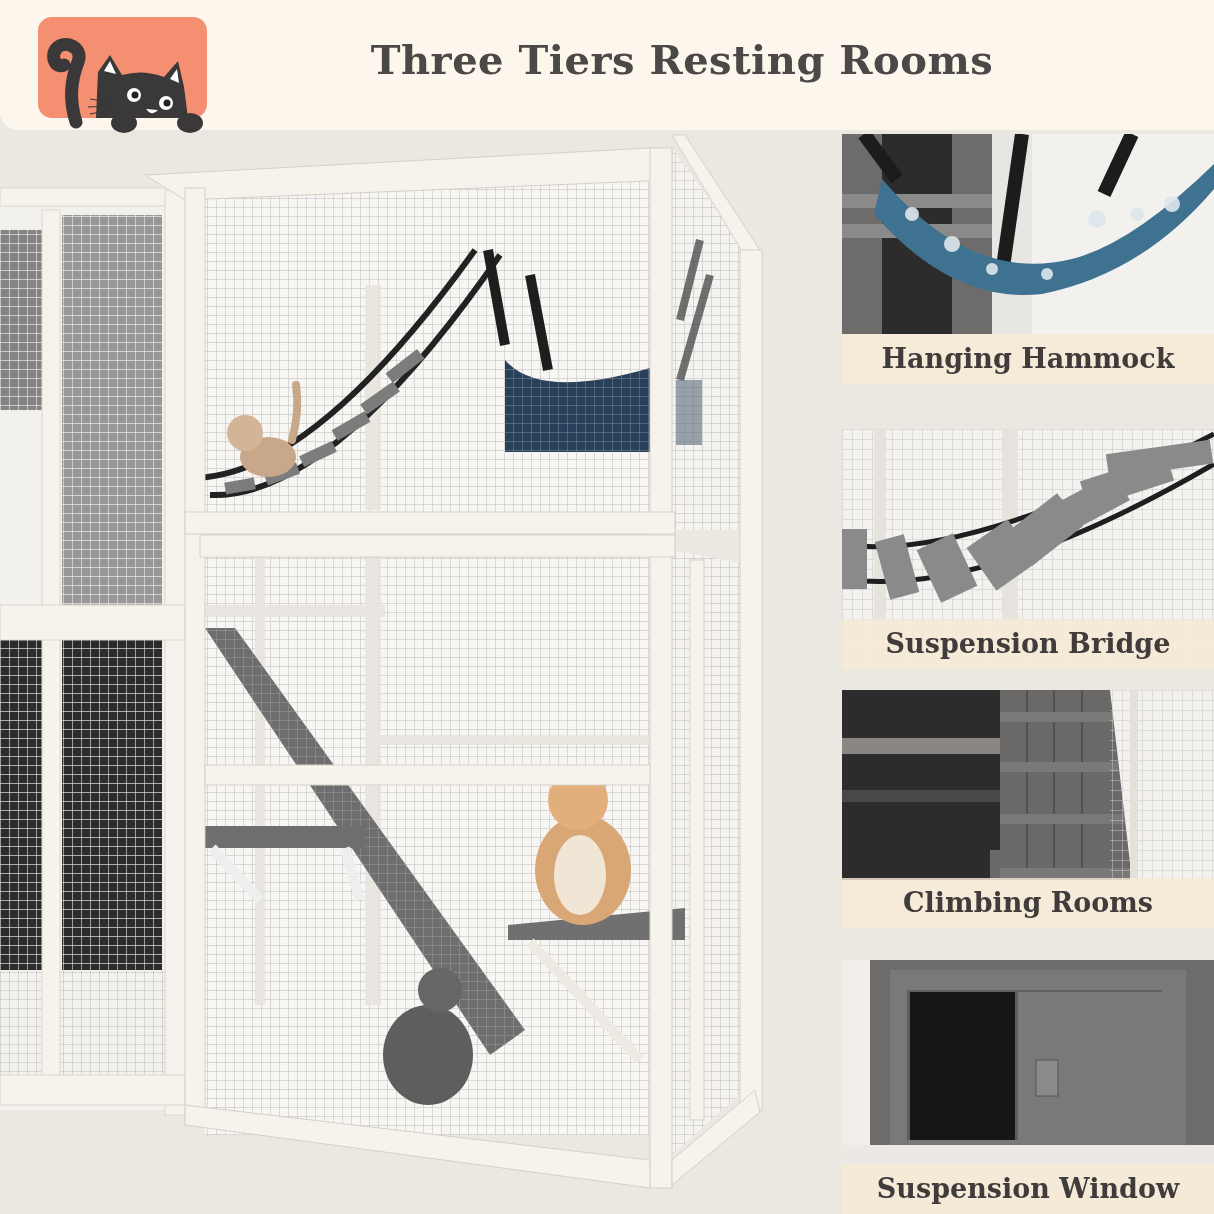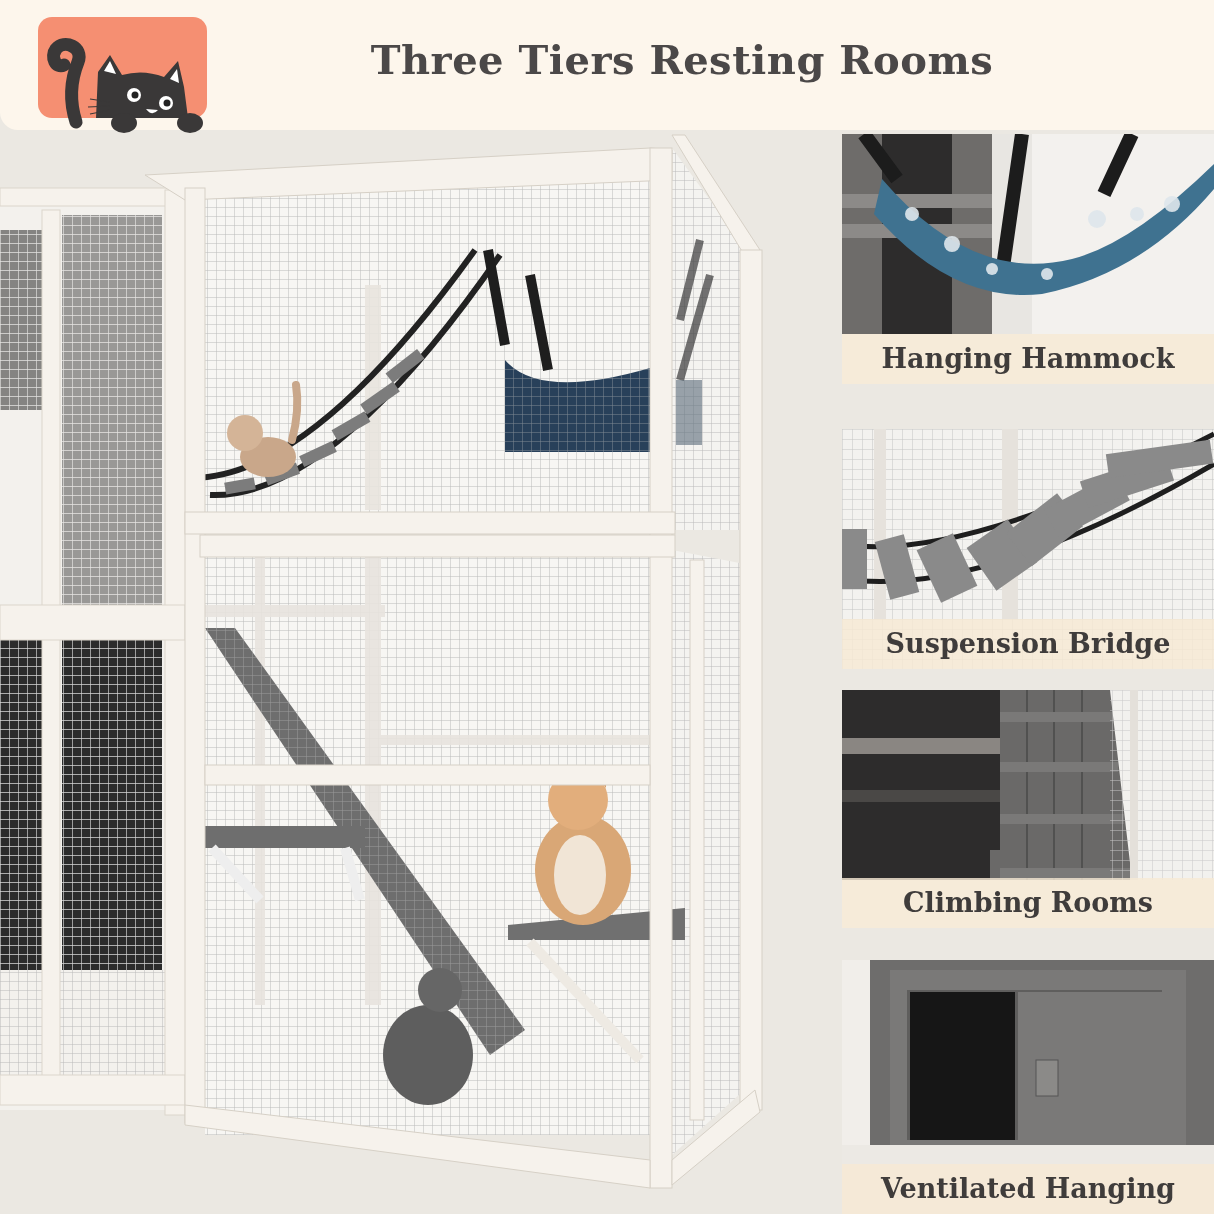--- a/index.html
+++ b/index.html
@@ -260,14 +260,14 @@
   <svg width="372" height="254">
     <rect width="372" height="254" fill="#6e6d6c"></rect>
     <rect x="0" y="0" width="28" height="254" fill="#f1eeea"></rect>
     <rect x="0" y="185" width="372" height="69" fill="#ece9e4"></rect>
     <rect x="48" y="10" width="296" height="175" fill="#7a7978"></rect>
     <rect x="65" y="30" width="255" height="150" fill="#5f5e5d"></rect>
     <rect x="68" y="32" width="105" height="148" fill="#161616"></rect>
     <rect x="176" y="32" width="144" height="148" fill="#7a7978"></rect>
     <rect x="194" y="100" width="22" height="36" fill="#8b8a88" stroke="#555" stroke-width="1"></rect>
   </svg>
-  <div class="caption">Ventilated Hanging</div>
+  <div class="caption">Suspension Window</div>
 </div>
 
 </body></html>

